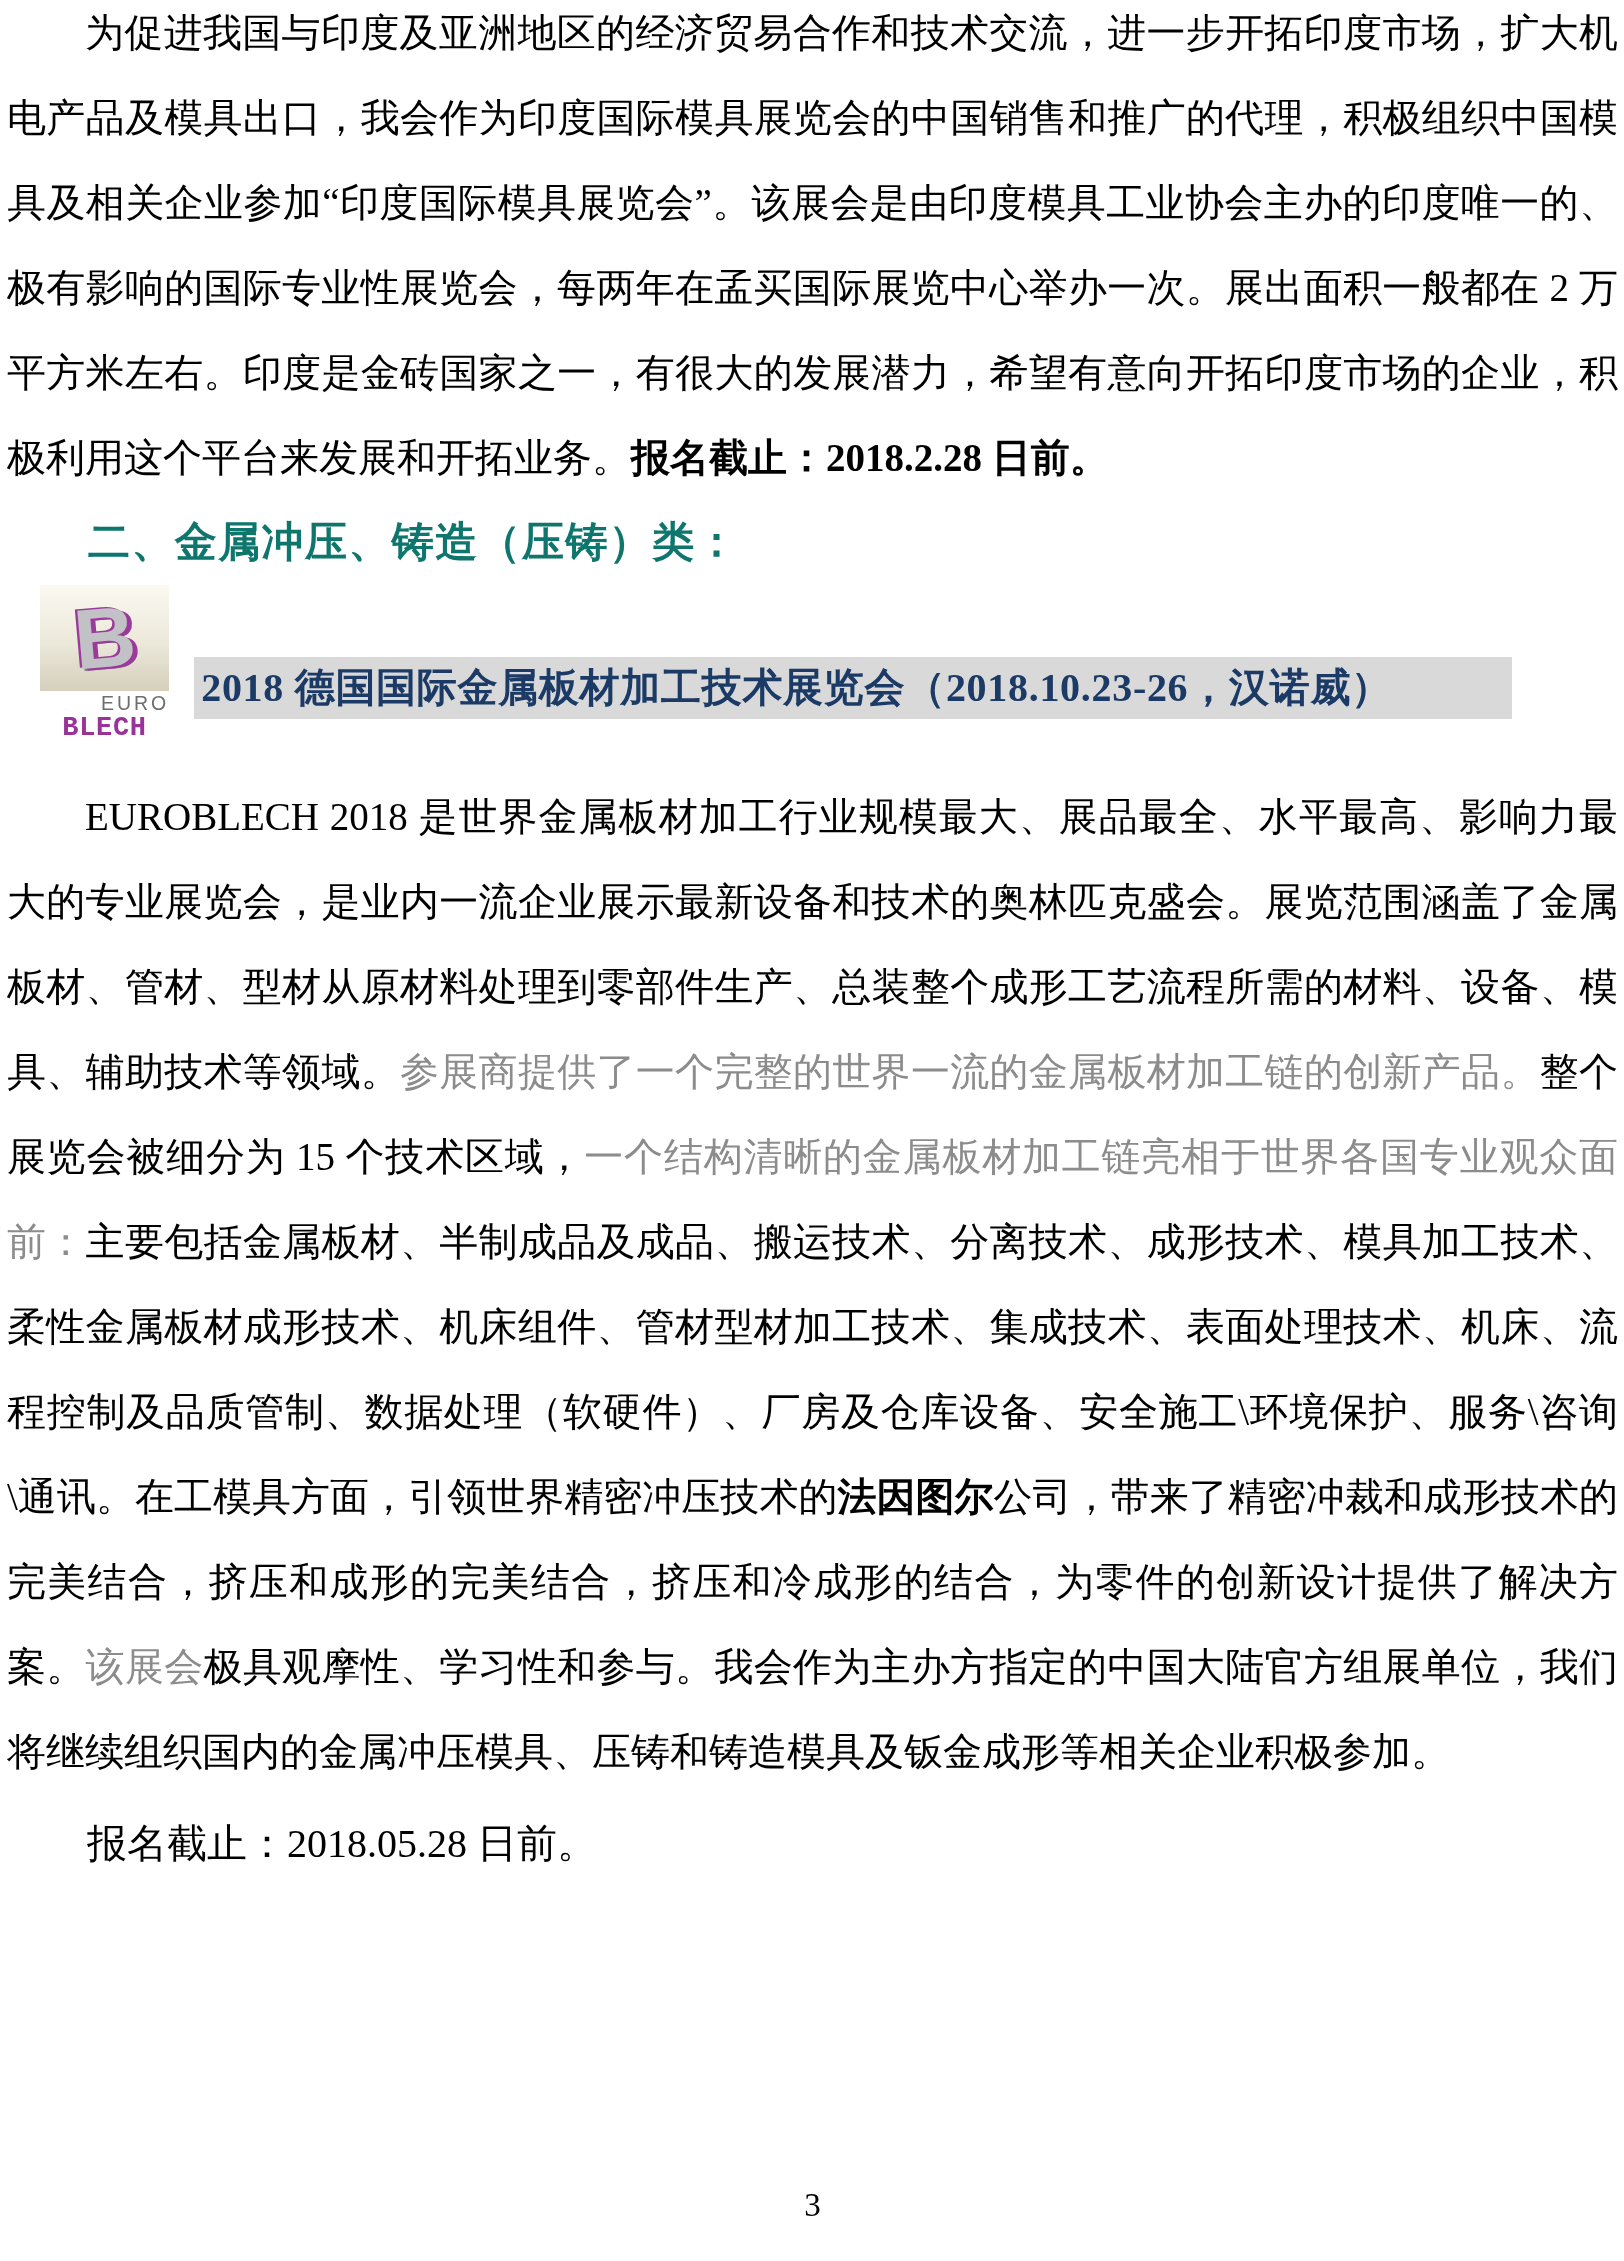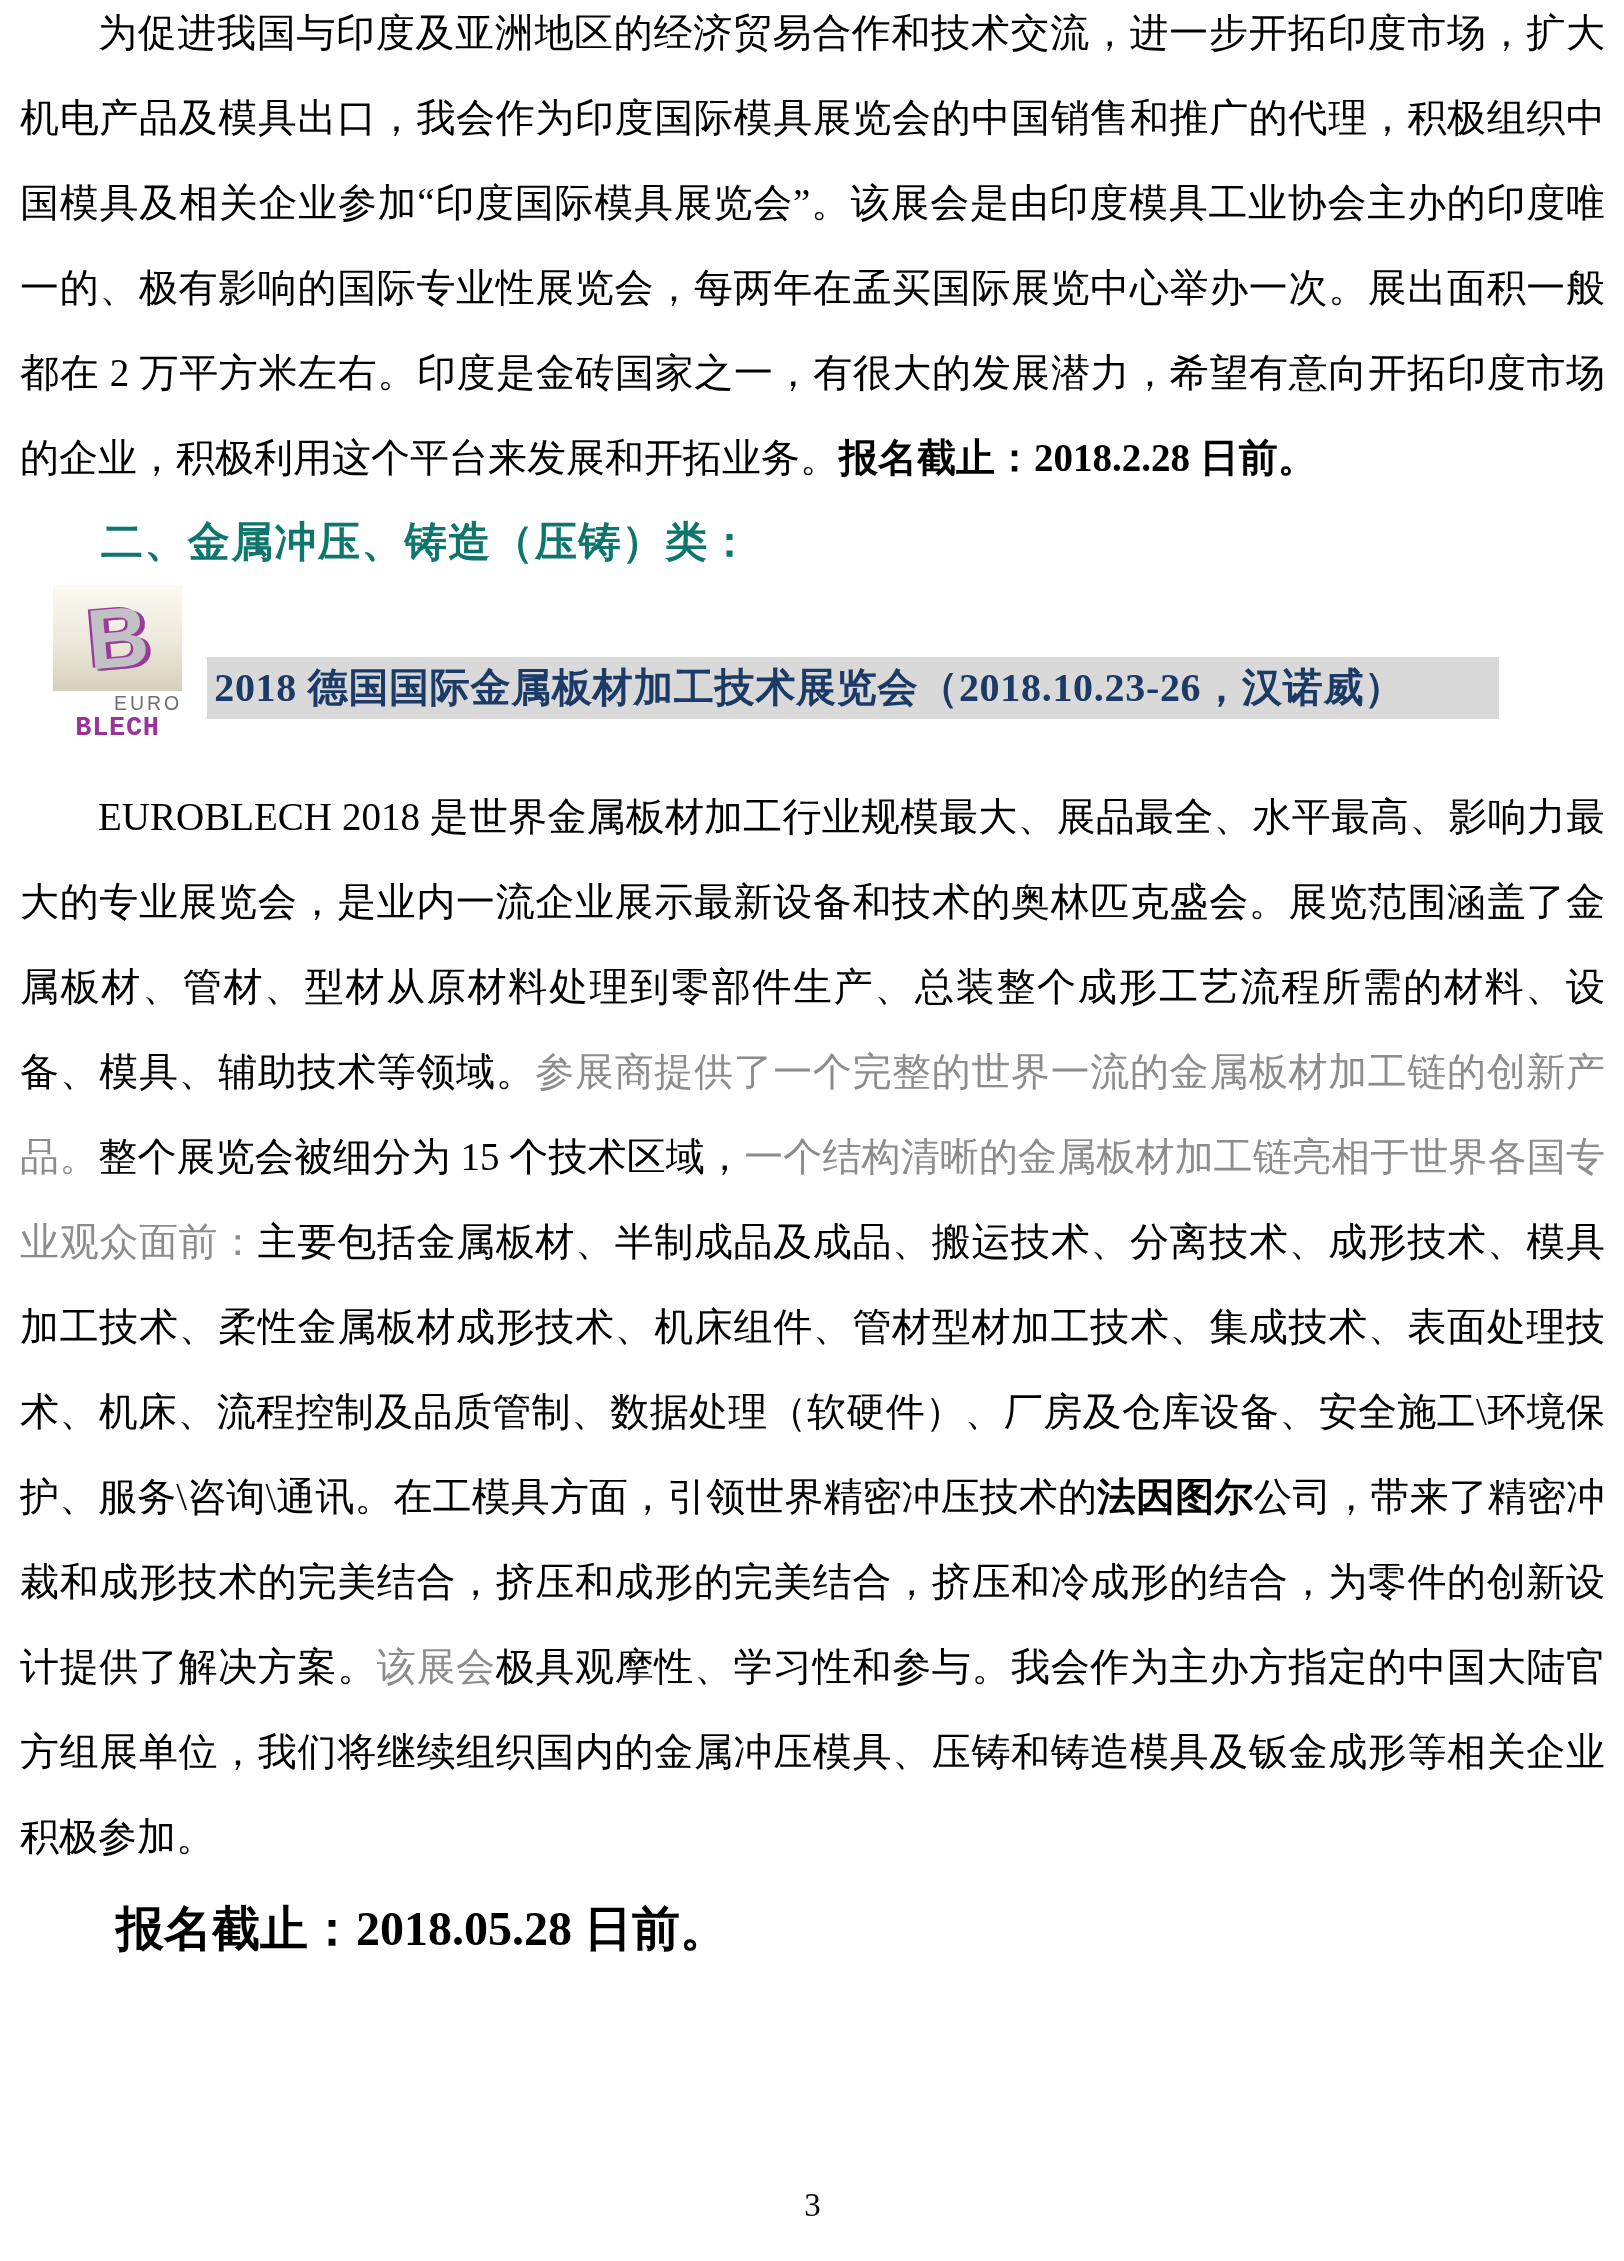--- a/index.html
+++ b/index.html
@@ -2,21 +2,21 @@
 <html style="font-size:11.6px"><head>
 <meta charset="utf-8">
 <style>
   html,body{margin:0;padding:0;background:#ffffff;}
   .page{
     position:relative;
     width:1625px;
     height:2261px;
     background:#ffffff;
     box-sizing:border-box;
-    padding:0 20px;
+    padding:0 7px;
     overflow:hidden;
     font-family:"Liberation Serif", serif;
     color:#000;
   }
   .body-text{
     font-size:39px;
     line-height:85px;
     text-align:justify;
     color:#000;
     margin:0;
@@ -88,22 +88,22 @@
   .title-text{
     color:#1b3a66;
     font-weight:bold;
     font-size:40px;
     padding-left:7.2px;
     white-space:nowrap;
     letter-spacing:0.7px;
   }
   .para2{ margin-top:14.5px; }
   .deadline{
-    font-size:48px;
-    font-weight:bold;
+    font-size:40px;
+    font-weight:normal;
     line-height:85px;
     margin:7.2px 0 0 0;
   }
   .page-num{
     position:absolute;
     left:0; right:0;
     top:2184px;
     text-align:center;
     font-size:33px;
     line-height:43px;

